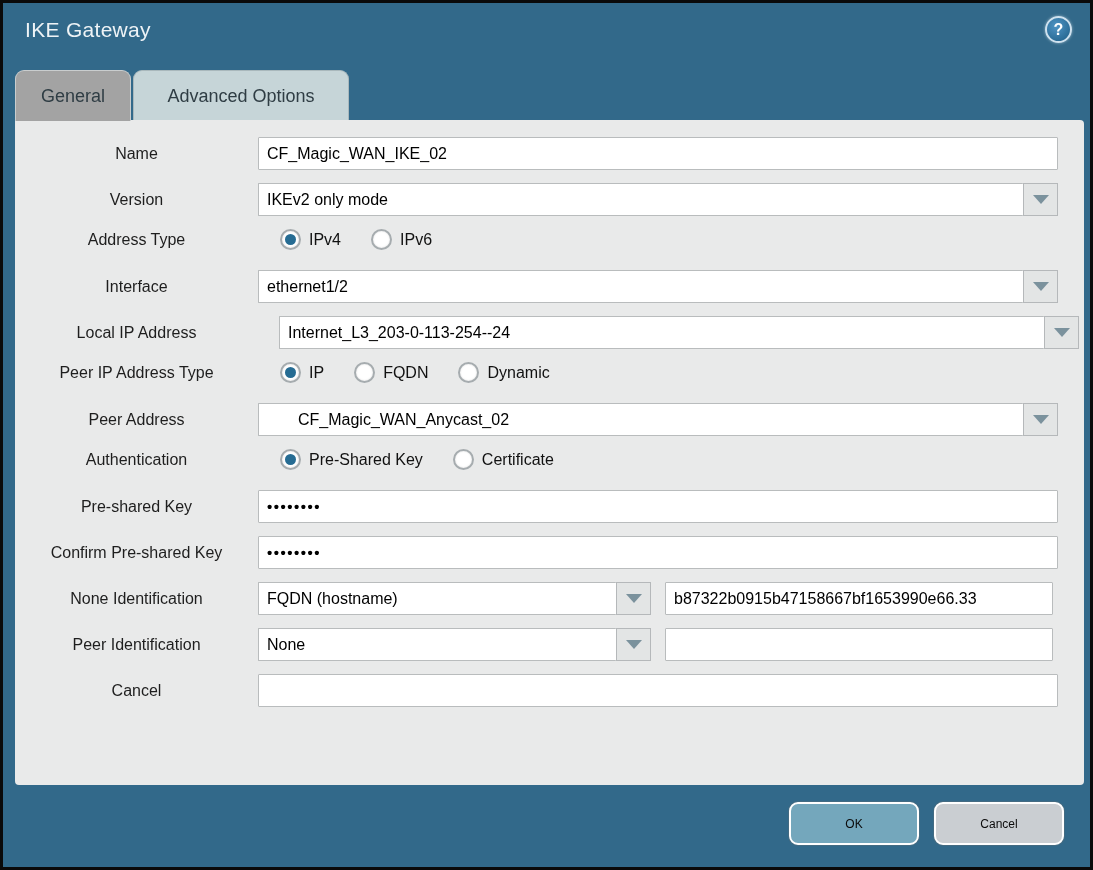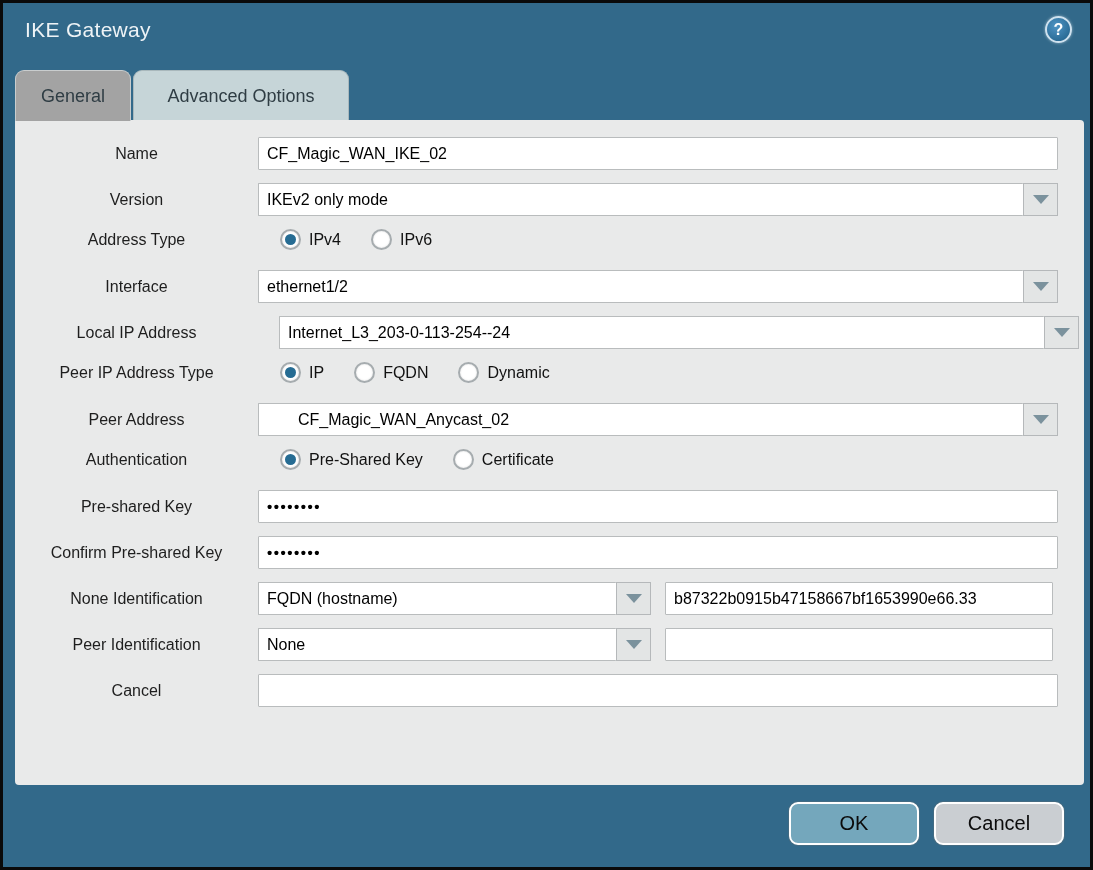--- a/index.html
+++ b/index.html
@@ -106,21 +106,21 @@
 
   .gap14 { width:14px; flex:none; }
 
   
   .footer {
     position:absolute; right:26px; top:799px;
     display:flex; gap:15px;
   }
   .btn {
     width:130px; height:43px; border-radius:9px;
-    border:2px solid #fff; font-size:20px; color:#0b0b0b;
+    border:2px solid #fff; font-size:12px; color:#0b0b0b;
     font-family:"Liberation Sans", sans-serif;
     display:flex; align-items:center; justify-content:center;
     cursor:pointer; box-shadow:0 0 0 1px rgba(90,110,120,.45);
   }
   .btn.ok { background:#74a7bc; }
   .btn.cancel { background:#caced2; }
 </style>
 </head>
 <body>
 

